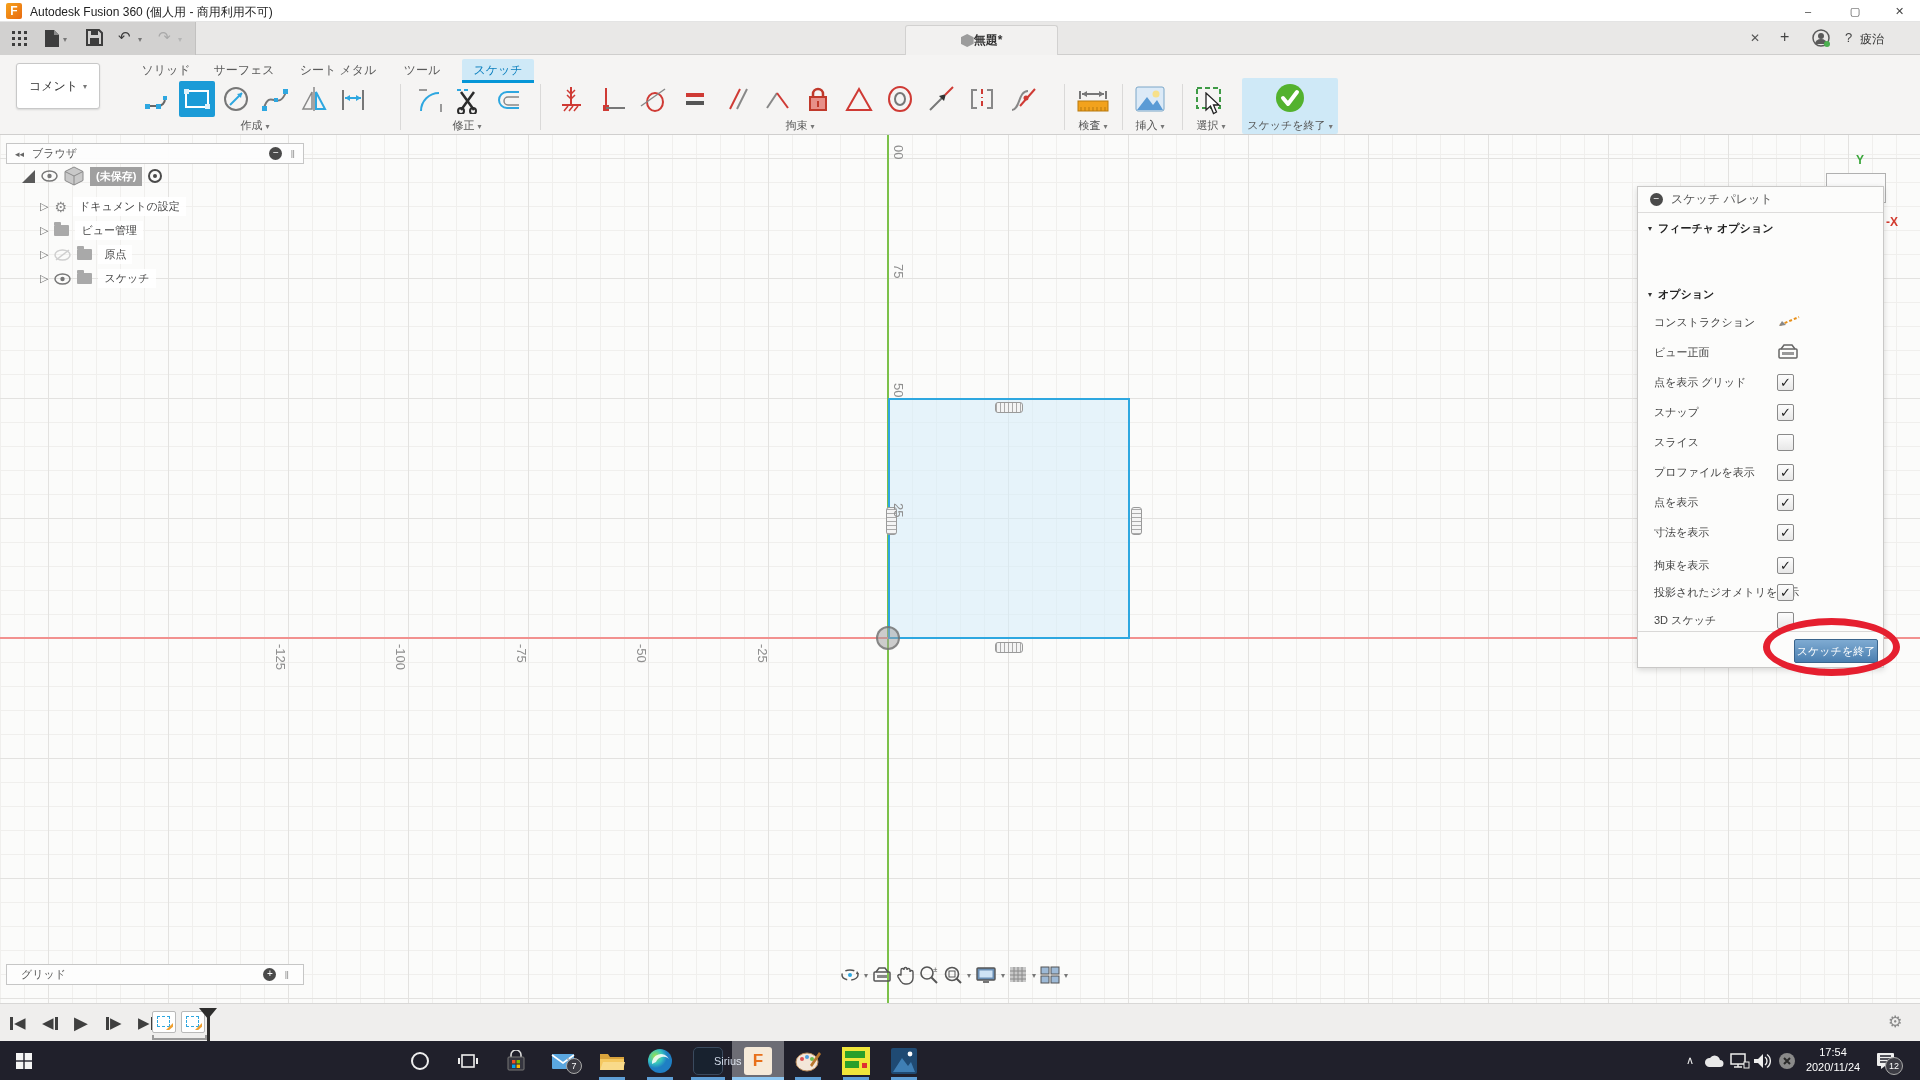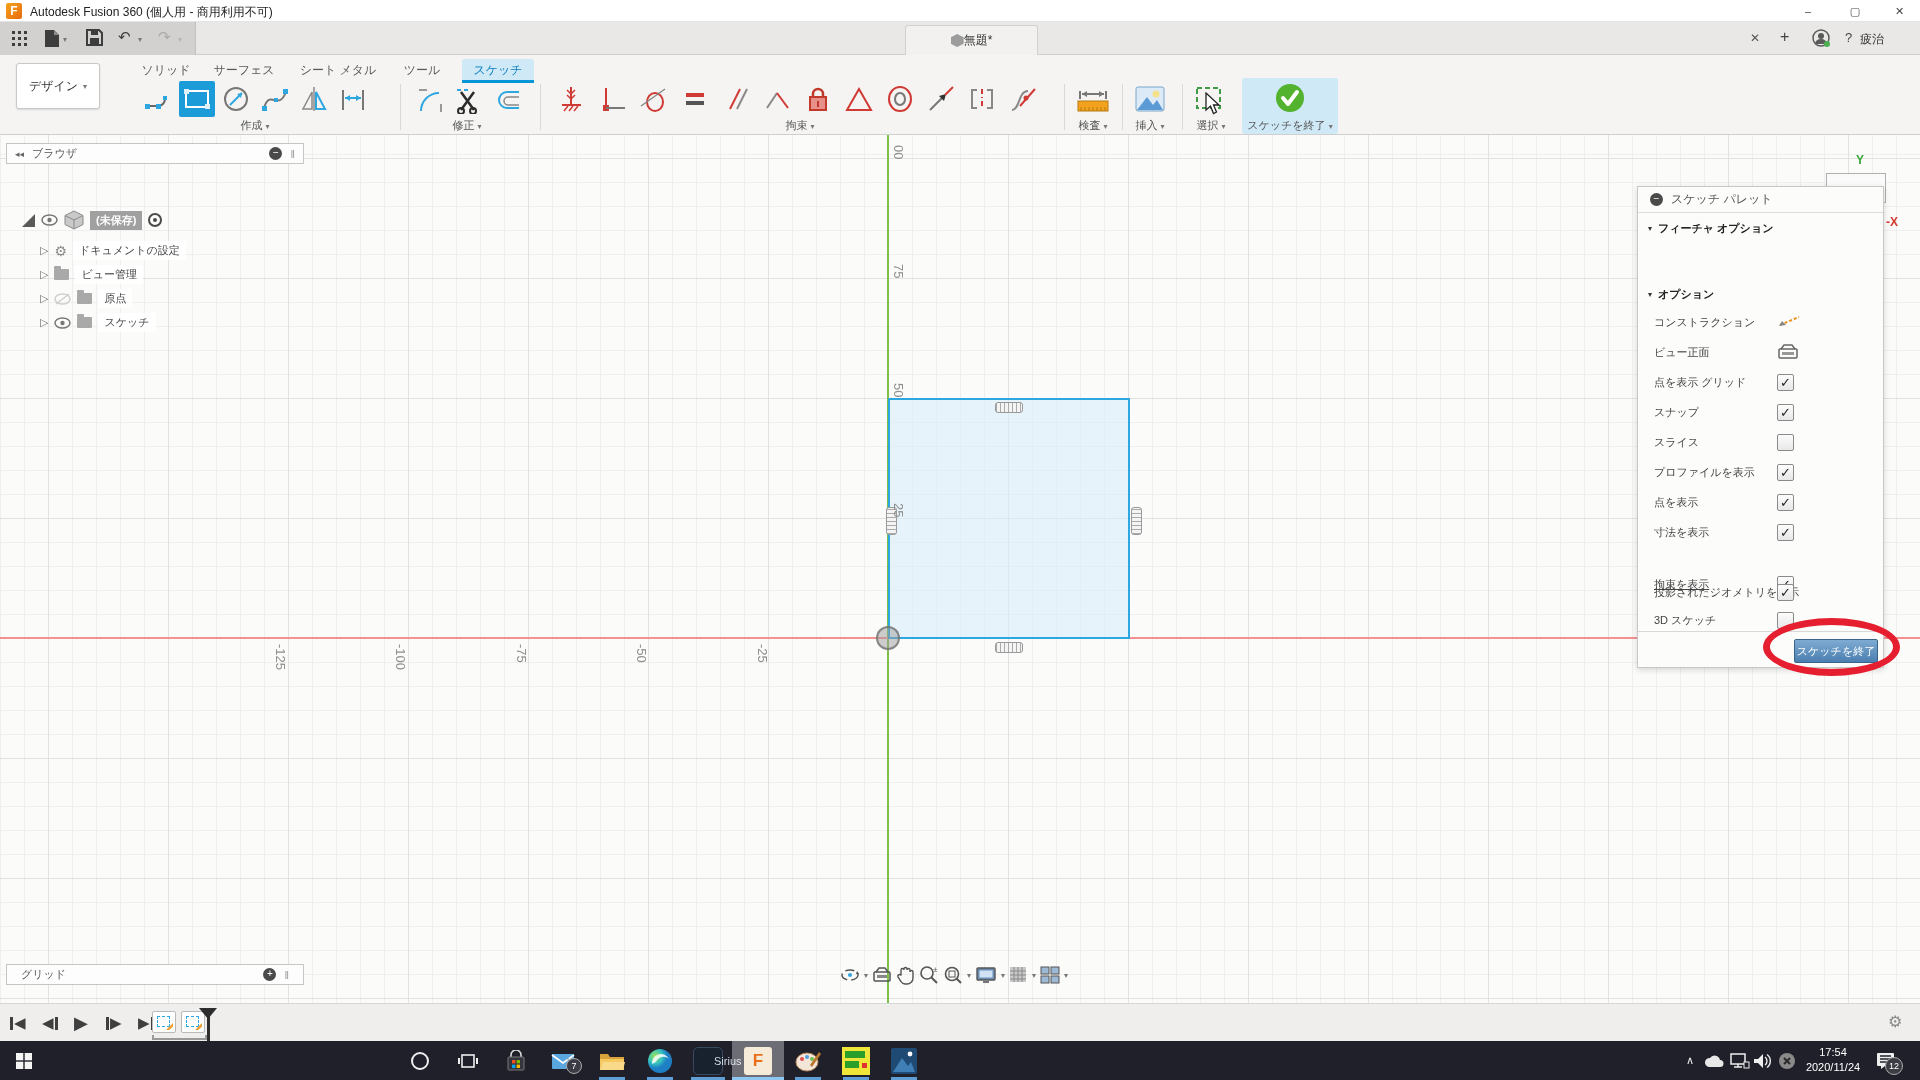--- a/index.html
+++ b/index.html
@@ -9,21 +9,21 @@
   
   #titlebar{left:0;top:0;width:1920px;height:22px;background:#ffffff;border-bottom:1px solid #e4e4e4;}
   .fusion-logo{left:6px;top:3px;width:16px;height:16px;background:linear-gradient(135deg,#f6a21c,#e86a10);border-radius:2px;color:#fff;font-weight:bold;font-size:12px;text-align:center;line-height:16px;}
   .title-text{left:30px;top:4px;font-size:12px;color:#222;}
   .winbtn{top:0;width:44px;height:22px;text-align:center;line-height:22px;font-size:11px;color:#444;}
   
   #qatrow{left:0;top:22px;width:1920px;height:33px;background:#e9e8e7;border-bottom:1px solid #cfcecd;}
   #qatstrip{left:0;top:0;width:196px;height:33px;background:#d2d1d0;border-right:1px solid #c2c1c0;}
   .qicon{top:6px;font-size:15px;color:#3d3d3d;}
   .caret{font-size:8px;color:#777;}
-  .doctab{left:905px;top:3px;width:133px;height:30px;background:#f2f1f0;border:1px solid #d2d1d0;border-bottom:none;border-radius:3px 3px 0 0;display:flex;align-items:center;justify-content:center;}
+  .doctab{left:905px;top:3px;width:153px;height:30px;background:#f2f1f0;border:1px solid #d2d1d0;border-bottom:none;border-radius:3px 3px 0 0;display:flex;align-items:center;justify-content:center;font-weight:bold;}
   .cube-ico{width:13px;height:13px;background:#9c9c9c;clip-path:polygon(50% 0,100% 25%,100% 75%,50% 100%,0 75%,0 25%);}
   
   #ribbon{left:0;top:55px;width:1920px;height:80px;background:#f5f4f3;border-bottom:1px solid #d0cfce;}
   .design-dd{left:16px;top:8px;width:84px;height:46px;background:#fff;border:1px solid #c8c8c8;border-radius:3px;box-shadow:0 1px 2px rgba(0,0,0,.12);display:flex;align-items:center;justify-content:center;gap:5px;font-size:12px;}
   .rtab{top:4px;height:22px;line-height:22px;font-size:12px;color:#5a5a5a;text-align:center;}
   .rtab.active{background:#cfe9f7;color:#0a7fbe;border-radius:2px;}
   .tab-underline{left:462px;top:25px;width:72px;height:3px;background:#0696d7;}
   .tool{top:26px;width:36px;height:36px;display:flex;align-items:center;justify-content:center;}
   .tool.active{background:#1b9bd7;border-radius:2px;}
   .divider{top:29px;width:1px;height:46px;background:#dad9d8;}
@@ -45,21 +45,21 @@
   .cchip{background:#f4f4f4;border:1px solid #9a9a9a;border-radius:3px;}
   .cchip.h{width:28px;height:11px;background-image:repeating-linear-gradient(90deg,#aaa 0 1px,transparent 1px 4px);}
   .cchip.v{width:11px;height:28px;background-image:repeating-linear-gradient(0deg,#aaa 0 1px,transparent 1px 4px);}
   .axlab{font-size:13px;color:#8f8f8f;transform:rotate(90deg);transform-origin:0 0;white-space:nowrap;}
   .vcube{left:1826px;top:38px;width:60px;height:30px;background:#fafafa;border:1px solid #b0b0b0;}
   .vcy{left:1856px;top:18px;color:#3aa63a;font-size:12px;font-weight:bold;}
   .vcx{left:1886px;top:80px;color:#d23a2e;font-size:12px;font-weight:bold;}
   
   .panelbar{background:rgba(253,253,253,.95);border:1px solid #c6c6c6;display:flex;align-items:center;font-size:11px;color:#555;}
   .circ-ico{width:13px;height:13px;border-radius:50%;background:#4a4a4a;color:#fff;font-size:10px;line-height:12px;text-align:center;}
-  .brow{display:flex;align-items:center;gap:6px;margin-top:44px;}
+  .brow{display:flex;align-items:center;gap:6px;}
   .brow .chip{background:rgba(255,255,255,.88);padding:2px 6px;font-size:11px;color:#444;}
   .tri-solid{width:0;height:0;border-left:13px solid transparent;border-bottom:13px solid #5a5a5a;}
   .tri-open{color:#6a6a6a;font-size:11px;}
   .folder-ico{width:15px;height:11px;background:#a9a9a9;border-radius:1px;position:relative;}
   .folder-ico:before{content:"";position:absolute;left:0;top:-3px;width:7px;height:3px;background:#a9a9a9;border-radius:1px 1px 0 0;}
   .unsaved{background:#a0a0a0;color:#fff;font-weight:bold;padding:2px 6px;font-size:11px;}
   .target-ico{width:14px;height:14px;border:2px solid #4a4a4a;border-radius:50%;position:relative;}
   .target-ico:after{content:"";position:absolute;left:3px;top:3px;width:4px;height:4px;border-radius:50%;background:#4a4a4a;}
   
   #palette{left:1637px;top:186px;width:247px;height:482px;background:#fcfcfb;border:1px solid #c9c8c7;box-shadow:0 2px 6px rgba(0,0,0,.15);}
@@ -154,21 +154,21 @@
         <path d="M3 15 a6 5 0 0 1 12 0" fill="#5a5a5a"></path>
         <circle cx="15" cy="15" r="3" fill="#4caf50"></circle>
       </svg>
   </div>
   <span class="abs" style="left:1845px;top:8px;color:#444;font-size:13px;">?</span>
   <span class="abs" style="left:1860px;top:9px;font-size:12px;color:#333;">疲治</span>
 </div>
 
 <div class="abs" id="ribbon">
   <div class="abs design-dd">
-    <span>デザイン</span>
+    <span>コメント</span>
     <span class="caret">▾</span>
   </div>
 
   <span class="abs rtab" style="left:138px;width:56px;">ソリッド</span>
   <span class="abs rtab" style="left:212px;width:64px;">サーフェス</span>
   <span class="abs rtab" style="left:296px;width:84px;">シート メタル</span>
   <span class="abs rtab" style="left:396px;width:52px;">ツール</span>
   <span class="abs rtab active" style="left:462px;width:72px;">スケッチ</span>
   <div class="abs tab-underline"></div>
 
@@ -495,21 +495,21 @@
     <span class="pal-ctl chk checked">✓</span>
   </div>
   <div class="pal-row" style="top:302px;">
     <span>点を表示</span>
     <span class="pal-ctl chk checked">✓</span>
   </div>
   <div class="pal-row" style="top:332px;">
     <span>寸法を表示</span>
     <span class="pal-ctl chk checked">✓</span>
   </div>
-  <div class="pal-row" style="top:384px;text-decoration:underline;">
+  <div class="pal-row" style="top:365px;">
     <span>拘束を表示</span>
     <span class="pal-ctl chk checked">✓</span>
   </div>
   <div class="pal-row" style="top:392px;">
     <span>投影されたジオメトリを表示</span>
     <span class="pal-ctl chk checked">✓</span>
   </div>
   <div class="pal-row" style="top:420px;">
     <span>3D スケッチ</span>
     <span class="pal-ctl chk"></span>

